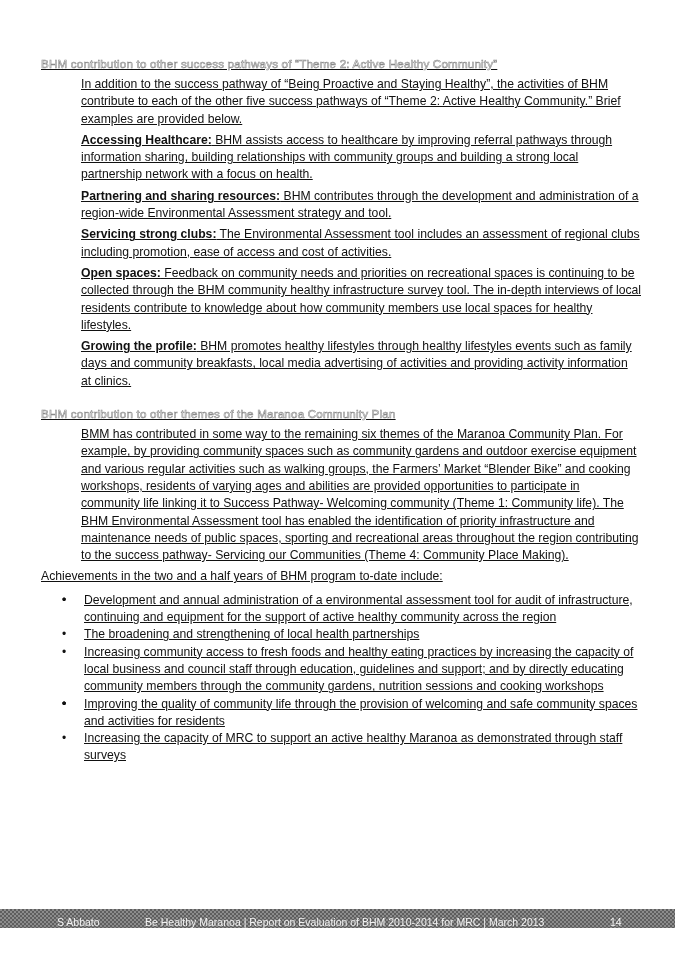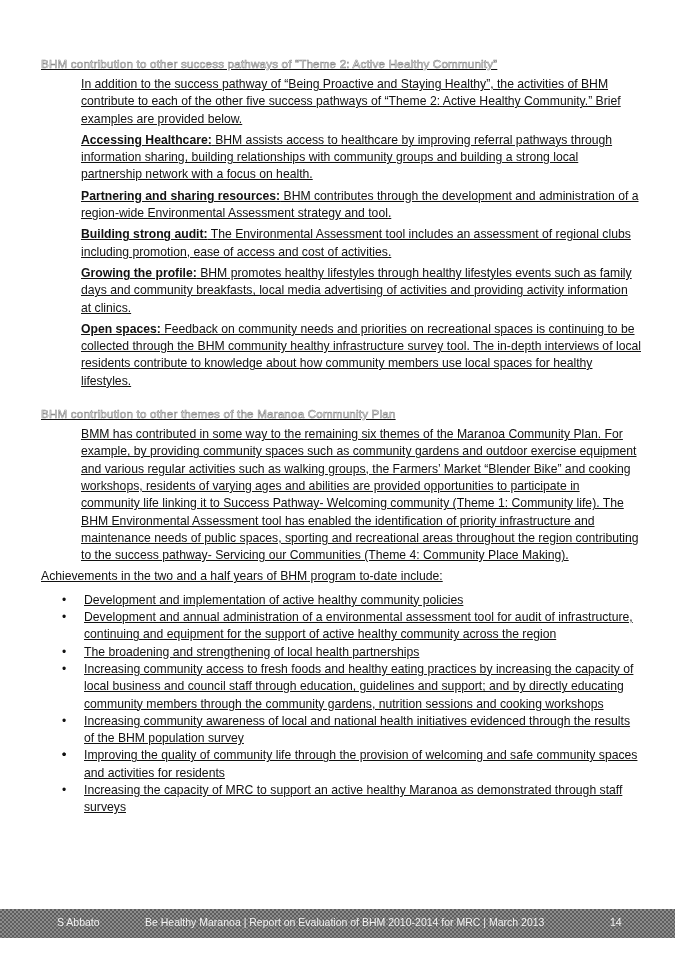--- a/index.html
+++ b/index.html
@@ -28,21 +28,21 @@
     }
     ul.achievements { list-style: none; margin: 6px 0 0 0; padding: 0; }
     ul.achievements li {
       position: relative; padding-left: 43px;
       font-size: 12.2px; line-height: 17.3px;
     }
     ul.achievements li .bullet {
       position: absolute; left: 21px; top: 0; font-size: 12px;
     }
     .footer {
-      position: absolute; left: 0; top: 909px; width: 675px; height: 29px;
+      position: absolute; left: 0; top: 909px; width: 675px; height: 19px;
       background-color: #8c8c8c;
       background-image:
         linear-gradient(45deg, #5e5e5e 25%, transparent 25%, transparent 75%, #5e5e5e 75%),
         linear-gradient(45deg, #5e5e5e 25%, transparent 25%, transparent 75%, #5e5e5e 75%);
       background-size: 4px 4px;
       background-position: 0 0, 2px 2px;
       color: #f2f2f2;
       font-size: 10.5px; line-height: 26px;
     }
     .footer span { position: absolute; top: 0; white-space: nowrap; }
@@ -54,38 +54,38 @@
 <body>
 
 <div class="page">
 
   <section>
     <p class="subhead">BHM contribution to other success pathways of “Theme 2: Active Healthy Community”</p>
     <p class="para">In addition to the success pathway of “Being Proactive and Staying Healthy”, the activities of BHM contribute to each of the other five success pathways of “Theme 2: Active Healthy Community.” Brief examples are provided below.</p>
 
     <p class="para"><b>Accessing Healthcare:</b><span> BHM assists access to healthcare by improving referral pathways through information sharing, building relationships with community groups and building a strong local partnership network with a focus on health.</span></p>
     <p class="para"><b>Partnering and sharing resources:</b><span> BHM contributes through the development and administration of a region-wide Environmental Assessment strategy and tool.</span></p>
-    <p class="para"><b>Building strong audit:</b><span> The Environmental Assessment tool includes an assessment of regional clubs including promotion, ease of access and cost of activities.</span></p>
+    <p class="para"><b>Servicing strong clubs:</b><span> The Environmental Assessment tool includes an assessment of regional clubs including promotion, ease of access and cost of activities.</span></p>
+    <p class="para"><b>Open spaces:</b><span> Feedback on community needs and priorities on recreational spaces is continuing to be collected through the BHM community healthy infrastructure survey tool. The in-depth interviews of local residents contribute to knowledge about how community members use local spaces for healthy lifestyles.</span></p>
     <p class="para"><b>Growing the profile:</b><span> BHM promotes healthy lifestyles through healthy lifestyles events such as family days and community breakfasts, local media advertising of activities and providing activity information at clinics.</span></p>
-    <p class="para"><b>Open spaces:</b><span> Feedback on community needs and priorities on recreational spaces is continuing to be collected through the BHM community healthy infrastructure survey tool. The in-depth interviews of local residents contribute to knowledge about how community members use local spaces for healthy lifestyles.</span></p>
   </section>
 
   <section>
     <p class="subhead subhead2">BHM contribution to other themes of the Maranoa Community Plan</p>
     <p class="para">BMM has contributed in some way to the remaining six themes of the Maranoa Community Plan. For example, by providing community spaces such as community gardens and outdoor exercise equipment and various regular activities such as walking groups, the Farmers’ Market “Blender Bike”  and cooking workshops, residents of varying ages and abilities are provided opportunities to participate in community life linking it to Success Pathway- Welcoming community (Theme 1: Community life). The BHM Environmental Assessment tool has enabled the identification of priority infrastructure and maintenance needs of public spaces, sporting and recreational areas throughout the region contributing to the success pathway- Servicing our Communities (Theme 4: Community Place Making).</p>
   </section>
 
   <section>
     <p>Achievements in the two and a half years of BHM program to-date include:</p>
     <ul class="achievements">
-      <li><span class="bullet">•</span><span>Development and implementation of active healthy community policies</span></li>
+      <li><span class="bullet">•</span></li>
       <li><span class="bullet">•</span><span>Development and annual administration of a environmental assessment tool for audit of infrastructure, continuing and equipment for the support of active healthy community across the region</span></li>
       <li><span class="bullet">•</span><span>The broadening and strengthening of local health partnerships</span></li>
       <li><span class="bullet">•</span><span>Increasing community access to fresh foods and healthy eating practices by increasing the capacity of local business and council staff through education, guidelines and support; and by directly educating community members through the community gardens, nutrition sessions and cooking workshops</span></li>
-      <li><span class="bullet">•</span><span>Increasing community awareness of local and national health initiatives evidenced through the results of the BHM population survey</span></li>
+      <li><span class="bullet">•</span></li>
       <li><span class="bullet">•</span></li>
       <li><span class="bullet">•</span><span>Improving the quality of community life through the provision of welcoming and safe community spaces and activities for residents</span></li>
       <li><span class="bullet">•</span><span>Increasing the capacity of MRC to support an active healthy Maranoa as demonstrated through staff surveys</span></li>
     </ul>
   </section>
 </div>
 
 <div class="footer">
   <span class="f-author">S Abbato</span>
   <span class="f-title">Be Healthy Maranoa  |  Report on Evaluation of BHM 2010-2014 for MRC  |  March 2013</span>

